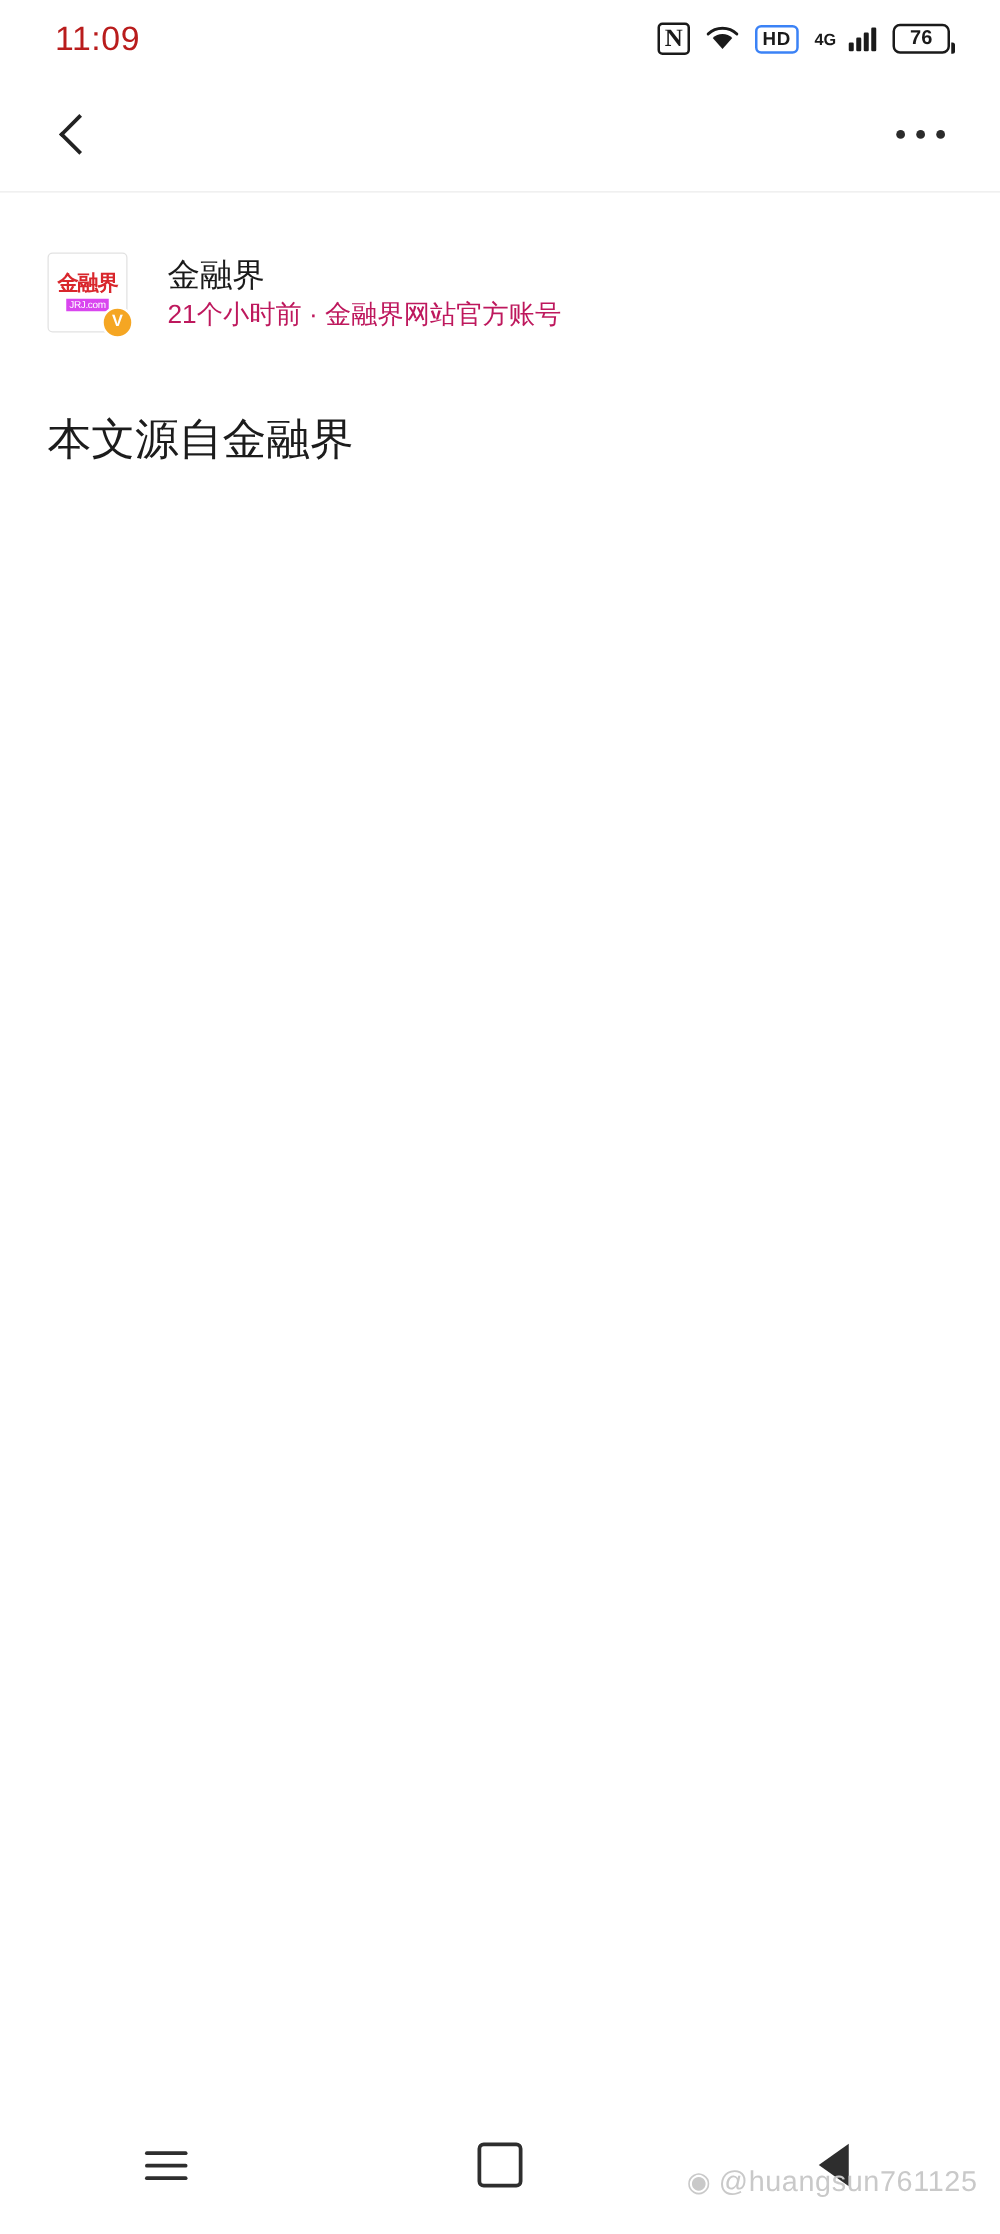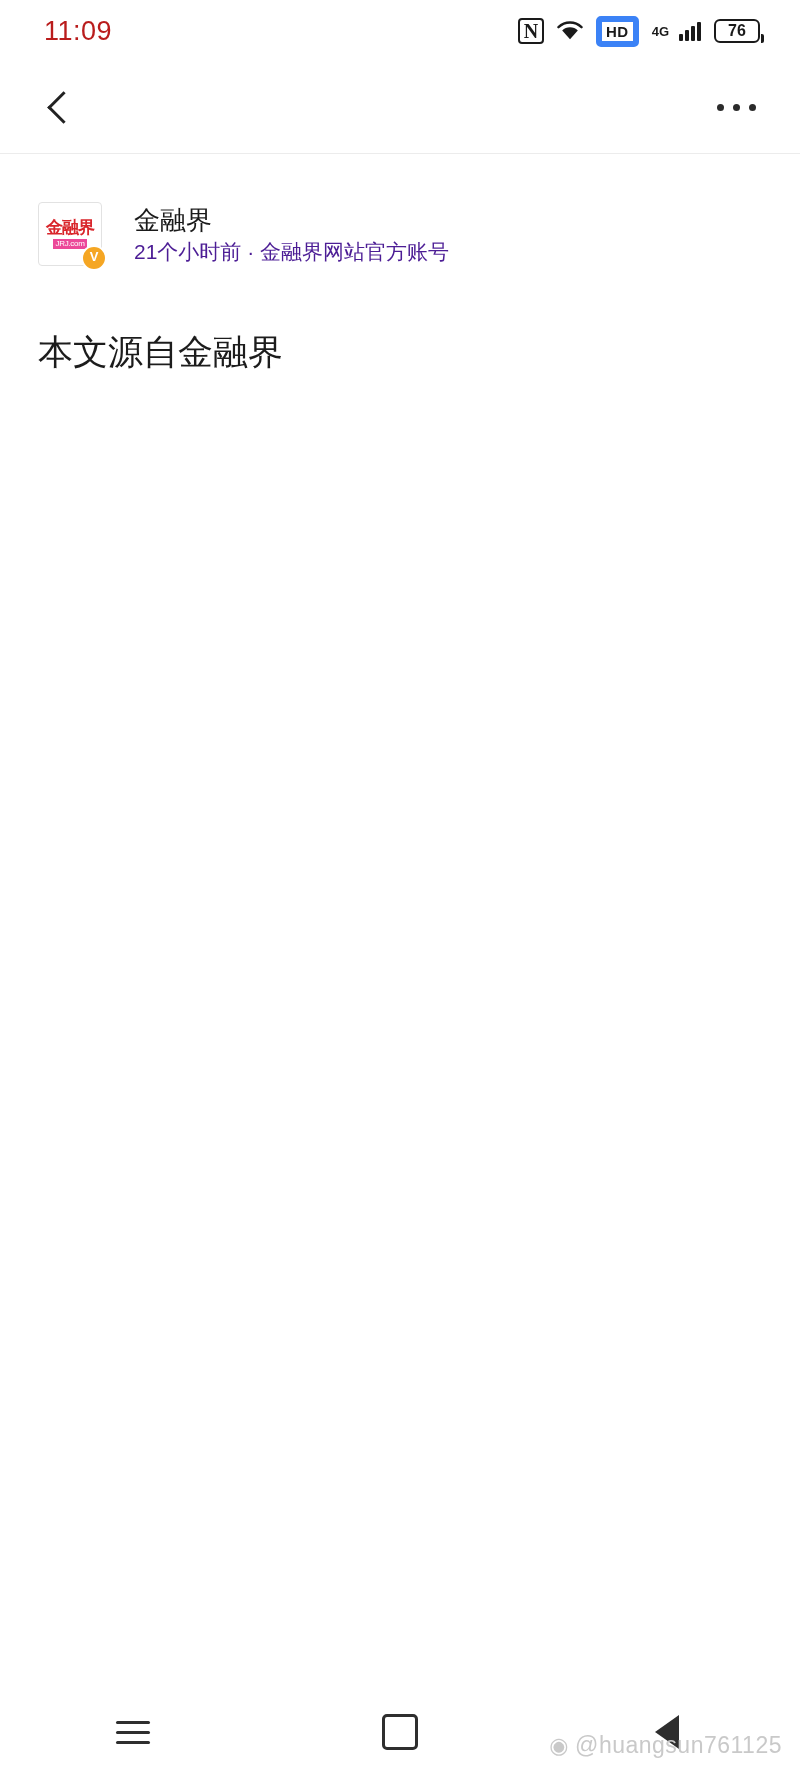--- a/index.html
+++ b/index.html
@@ -48,21 +48,21 @@
     border-radius: 4px;
     width: 22px;
     height: 22px;
     line-height: 20px;
     text-align: center;
     font-family: "Liberation Serif", serif;
   }
   .hd-badge {
     font-size: 15px;
     font-weight: bold;
-    border: 6px solid #3b82f6;
+    border: 2px solid #3b82f6;
     border-radius: 5px;
     padding: 1px 4px;
     letter-spacing: 0.5px;
   }
   .fourg {
     font-size: 13px;
     font-weight: bold;
     line-height: 1;
     margin-right: -3px;
   }
@@ -185,21 +185,21 @@
     font-size: 17px;
     font-weight: bold;
     color: #d9262c;
     letter-spacing: -1px;
     line-height: 1;
     font-family: "DejaVu Sans", sans-serif;
   }
   .avatar .logo-sub {
     font-size: 8px;
     color: #fff;
-    background: #ec4899;
+    background: #d946ef;
     padding: 0 2px;
     margin-top: 3px;
     line-height: 1.3;
     letter-spacing: -0.3px;
   }
   .avatar .vbadge {
     position: absolute;
     right: -6px;
     bottom: -6px;
     width: 22px;
@@ -218,21 +218,21 @@
     flex-direction: column;
     gap: 8px;
   }
   .author-name {
     font-size: 26px;
     color: #1a1a1a;
     line-height: 1;
   }
   .meta-line {
     font-size: 21px;
-    color: #4c1d95;
+    color: #be185d;
     line-height: 1;
   }
 
   .body-text {
     font-size: 35px;
     line-height: 1.72;
     color: #1c1c1c;
     text-align: justify;
     letter-spacing: 0.2px;
     margin: 0 0 56px 0;

